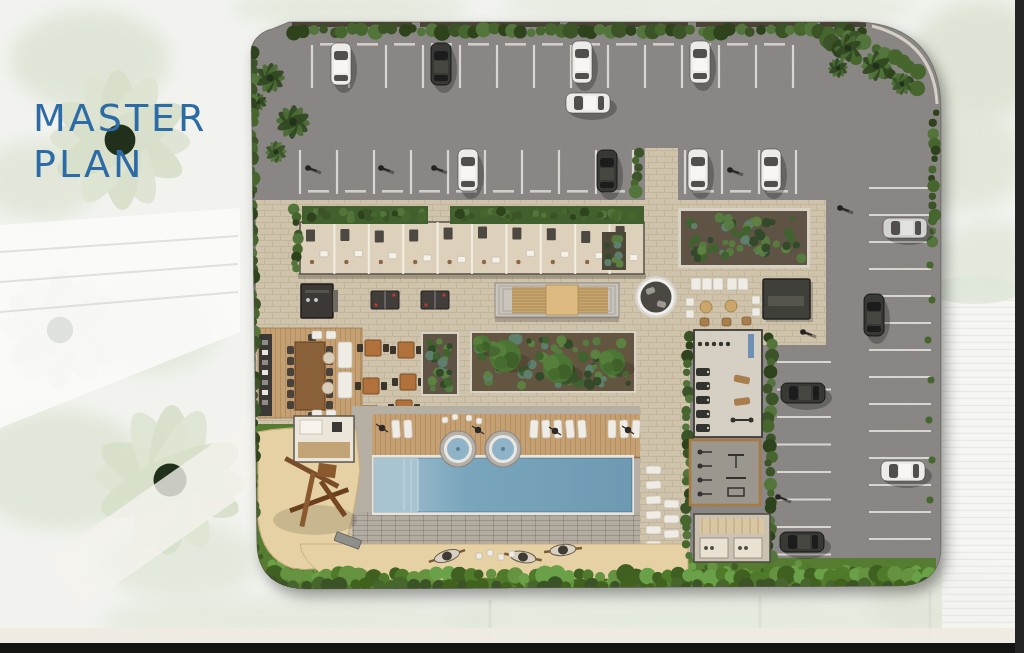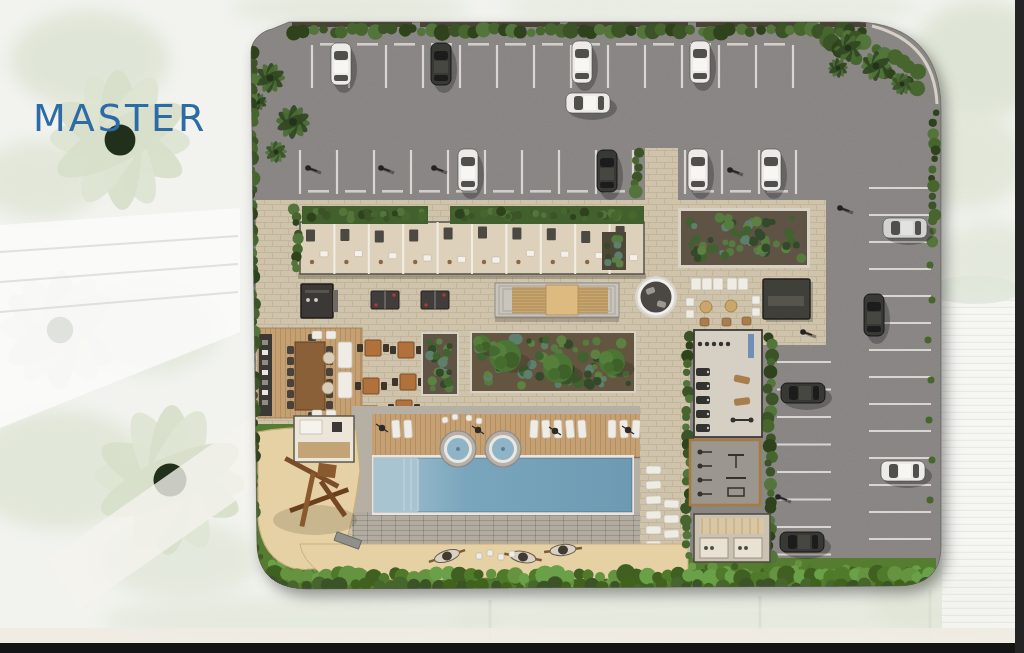--- a/index.html
+++ b/index.html
@@ -1570,13 +1570,14 @@
       <path d="M289,22 L858,22 C912,24 941,54 941,110 L941,546 C941,574 925,586 896,586 L309,589 C276,589 258,574 257,545 L251,52 C251,40 262,31 272,29 Z" fill="none" stroke="#55524b" stroke-width="1" opacity="0.6"></path>
     </g>
     <g>
       <rect x="0" y="643" width="1024" height="10" fill="#141414"></rect>
       <rect x="1015" y="0" width="9" height="653" fill="#242424"></rect>
     </g>
   </svg>
 
 <div class="title">
   <div>MASTER</div>
+  <div>PLAN</div>
 </div>
 
 </body></html>

